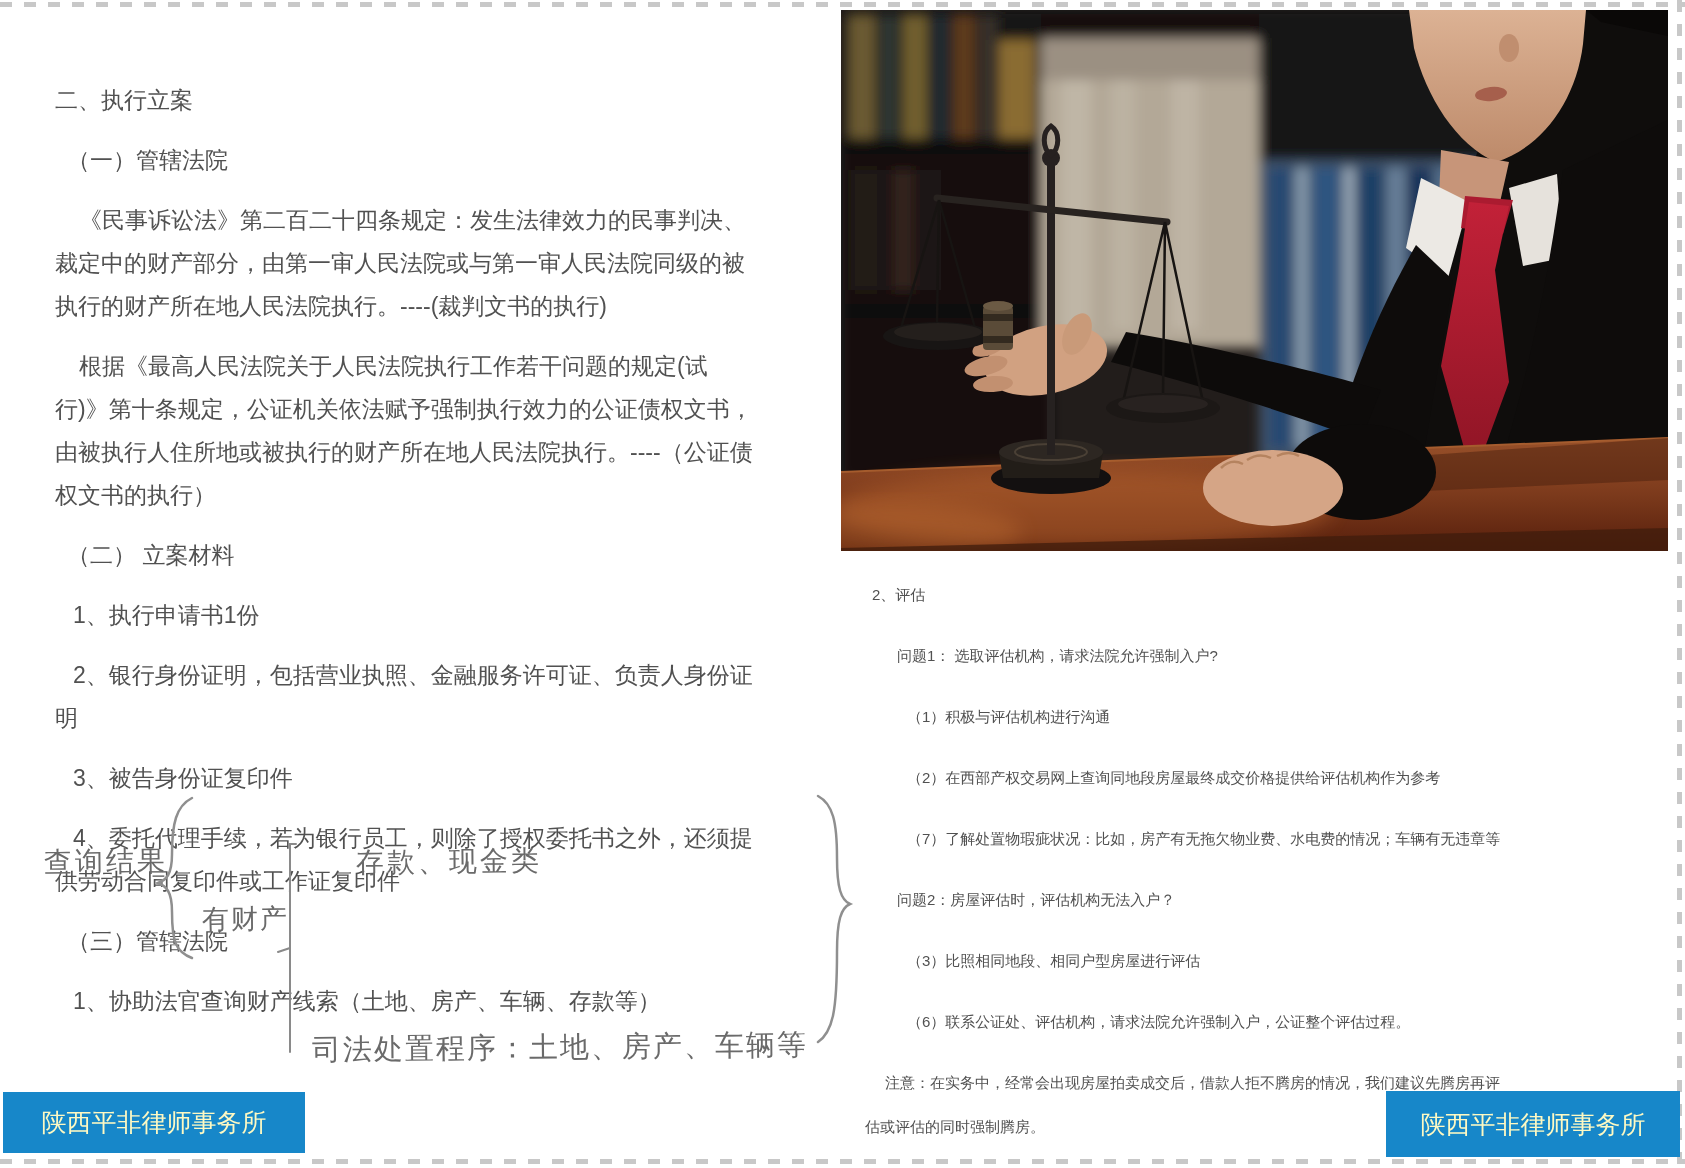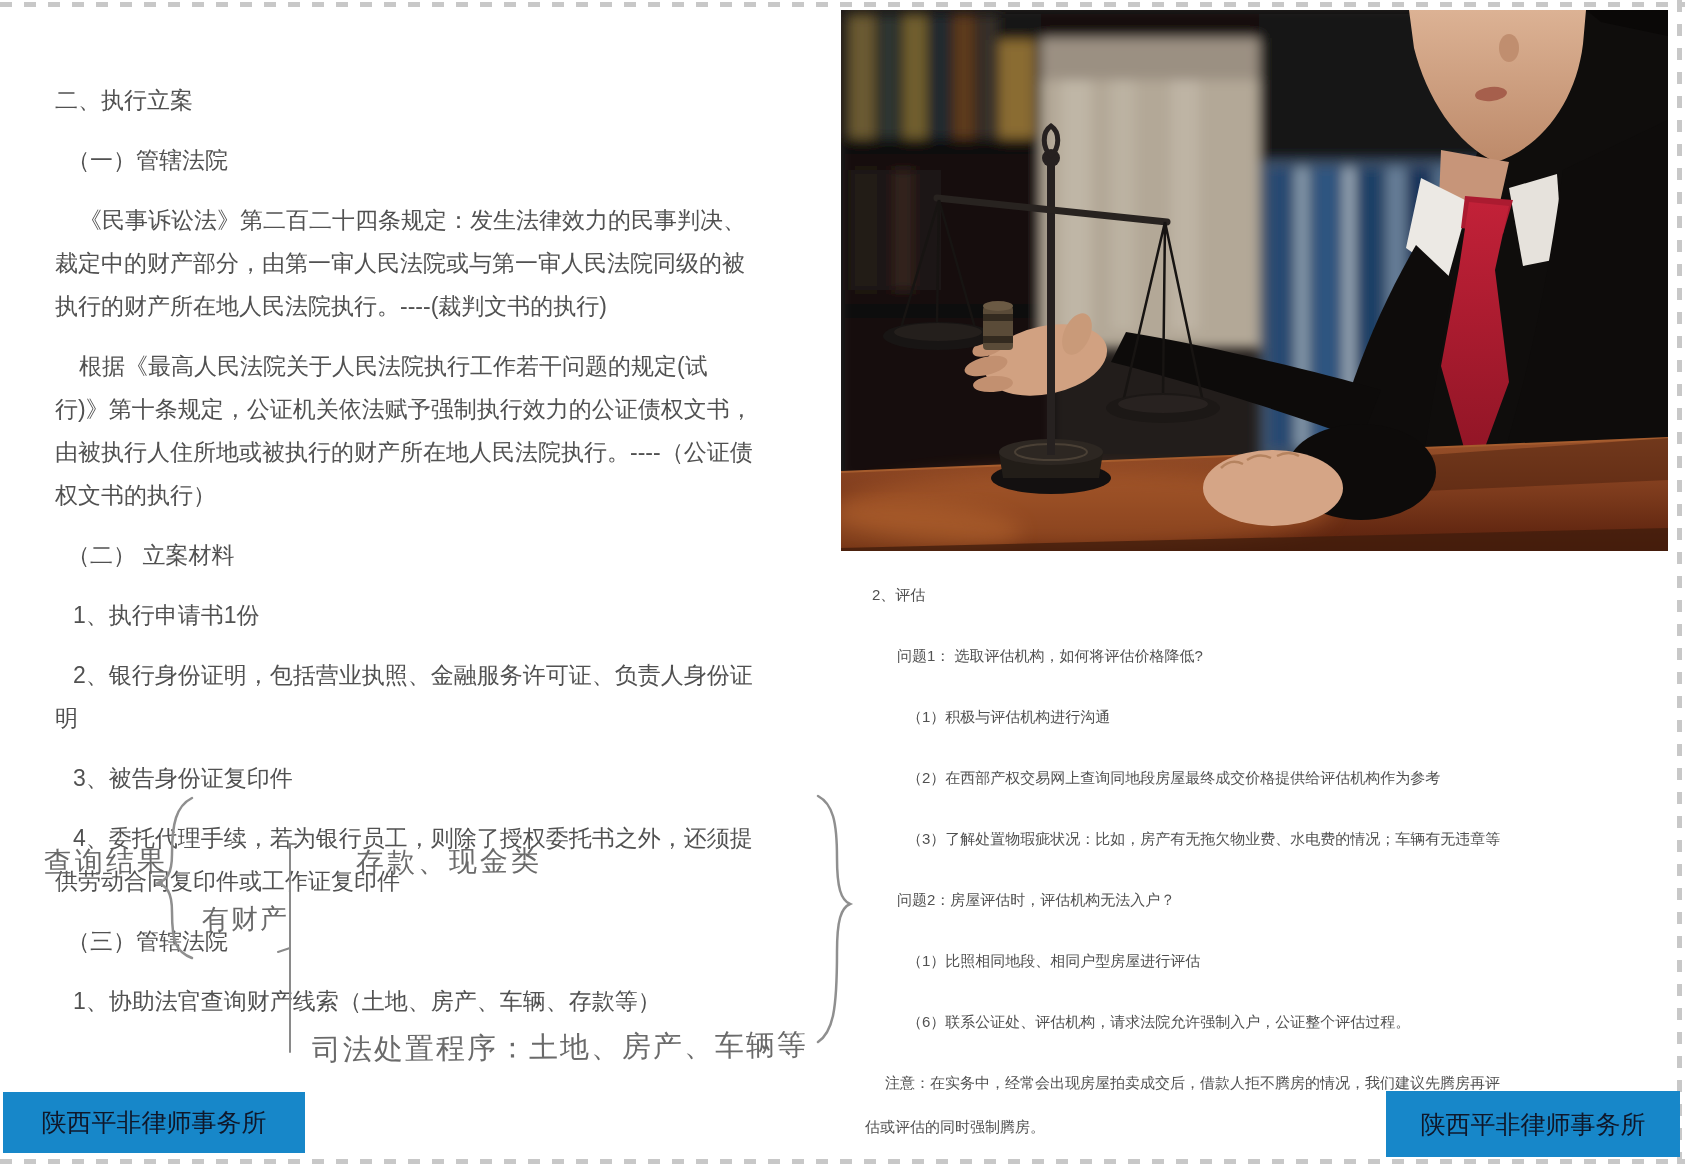--- a/index.html
+++ b/index.html
@@ -31,21 +31,21 @@
         white-space:nowrap;transform:rotate(-0.6deg);}
   .d-root{left:44px;top:843px;font-size:28px;letter-spacing:3px;}
   .d-branch{left:202px;top:901px;font-size:27px;letter-spacing:2px;}
   .d-leaf-top{left:356px;top:843px;font-size:28px;letter-spacing:3px;}
   .d-leaf-bottom{left:312px;top:1028px;font-size:29px;letter-spacing:2px;}
   .diagram-braces{position:absolute;left:0;top:780px;width:860px;height:300px;}
   
   .photo{position:absolute;left:841px;top:10px;width:827px;height:541px;overflow:hidden;}
   .photo svg{display:block;width:100%;height:100%;}
   
-  .footer-bar{position:absolute;background:var(--footer_blue,#1787c9);color:#0f172a;
+  .footer-bar{position:absolute;background:var(--footer_blue,#1787c9);color:#fef9c3;
               display:flex;align-items:center;justify-content:center;font-size:25px;}
   .footer-left{left:3px;top:1092px;width:302px;height:61px;}
   .footer-right{left:1386px;top:1091px;width:294px;height:66px;}
 </style>
 </head>
 <body>
 
 <div class="page" style="--footer_blue: #1787c9; --dash_gray: #c8c8c8; --body_text: #515151; --hand_text: #6a6a6a; --tie_red: #b01d32; --desk_wood: #7c3a1c;">
 
   <div class="dash-h dash-top"></div>
@@ -184,26 +184,26 @@
         <rect x="142" y="304" width="30" height="7" fill="#332a1f"></rect>
         <rect x="142" y="326" width="30" height="7" fill="#332a1f"></rect>
         <ellipse cx="157" cy="296" rx="15" ry="5" fill="#6b5a44"></ellipse>
       </g>
     </svg>
   </div>
 
   <div class="right-col">
 
   <p class="r0">2、评估</p>
-      <p class="r1">问题1： 选取评估机构，如何将评估价格降低?</p>
+      <p class="r1">问题1： 选取评估机构，请求法院允许强制入户?</p>
       <p class="r2">（1）积极与评估机构进行沟通</p>
       <p class="r2">（2）在西部产权交易网上查询同地段房屋最终成交价格提供给评估机构作为参考</p>
-      <p class="r2">（3）了解处置物瑕疵状况：比如，房产有无拖欠物业费、水电费的情况；车辆有无违章等</p>
+      <p class="r2">（7）了解处置物瑕疵状况：比如，房产有无拖欠物业费、水电费的情况；车辆有无违章等</p>
       <p class="r1">问题2：房屋评估时，评估机构无法入户？</p>
-      <p class="r2">（1）比照相同地段、相同户型房屋进行评估</p>
+      <p class="r2">（3）比照相同地段、相同户型房屋进行评估</p>
       <p class="r2">（6）联系公证处、评估机构，请求法院允许强制入户，公证整个评估过程。</p>
       <p class="r3">注意：在实务中，经常会出现房屋拍卖成交后，借款人拒不腾房的情况，我们建议先腾房再评估或评估的同时强制腾房。</p>
     </div>
 
   <svg class="diagram-braces" viewBox="0 0 860 300">
     <path d="M 192,18 C 176,26 172,44 172,74 C 172,95 166,100 158,103 C 166,106 172,111 172,132 C 172,162 176,172 192,178" fill="none" stroke="#8f8f8f" stroke-width="2.5" stroke-linecap="round"></path>
     <path d="M 296,64 L 290,64 L 290,272 M 290,168 L 278,172" fill="none" stroke="#8a8a8a" stroke-width="2" stroke-linecap="round"></path>
     <path d="M 818,16 C 833,24 837,42 837,78 C 837,108 841,120 850,124 C 841,128 837,140 837,172 C 837,230 833,252 818,262" fill="none" stroke="#8f8f8f" stroke-width="2.5" stroke-linecap="round"></path>
   </svg>
   <div class="hand d-root">查询结果</div>

